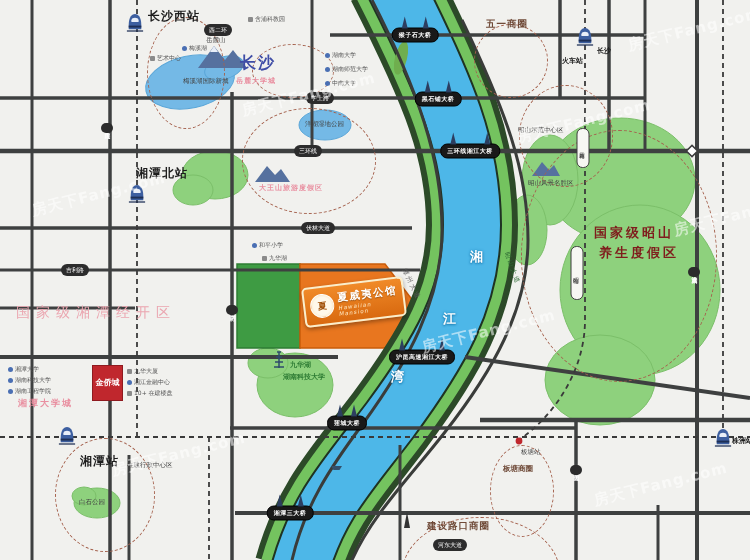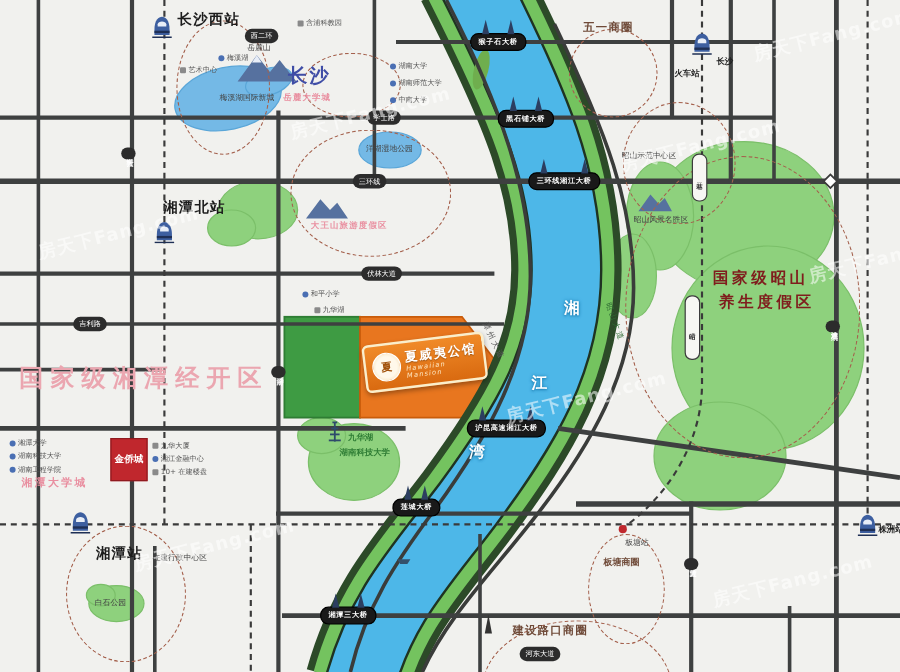--- a/index.html
+++ b/index.html
@@ -4,21 +4,21 @@
 <style>
   html,body{margin:0;padding:0;background:#888;}
   #map{position:relative;width:750px;height:560px;overflow:hidden;
        background:#f1f1ee;font-family:"DejaVu Sans",sans-serif;}
   #base{position:absolute;left:0;top:0;z-index:1;}
   
   .mt{position:absolute;white-space:nowrap;z-index:20;line-height:1.15;}
   .station-big{font-size:12px;font-weight:bold;color:#1d1d1d;letter-spacing:1px;}
   .station-sm{font-size:7px;font-weight:bold;color:#1d1d1d;}
   .city{font-size:16px;font-weight:bold;color:#3f4da6;letter-spacing:2px;}
-  .pink-big{font-size:20px;font-weight:bold;color:#eba6b0;letter-spacing:6px;}
+  .pink-big{font-size:14px;font-weight:normal;color:#eba6b0;letter-spacing:6px;}
   .pink-m{font-size:9px;font-weight:bold;color:#e98fa0;letter-spacing:2px;}
   .pink-s{font-size:7px;font-weight:bold;color:#e98fa0;letter-spacing:1px;}
   .green-big{font-size:13px;font-weight:bold;color:#7f1d1d;letter-spacing:3px;}
   .micro{font-size:6.5px;color:#444;}
   .park{font-size:7px;font-weight:bold;color:#2f7d35;}
   .biz{font-size:9.5px;font-weight:bold;color:#6f4a38;letter-spacing:1px;}
   .biz-s{font-size:7.5px;font-weight:bold;color:#6f4a38;}
   .rv{position:absolute;font-size:13px;font-weight:bold;color:#fff;z-index:15;
       text-shadow:0 0 3px #1c7fb4,0 1px 2px #1c7fb4;}
   .bridge{position:absolute;transform:translate(-50%,-50%);background:#191919;color:#fff;

